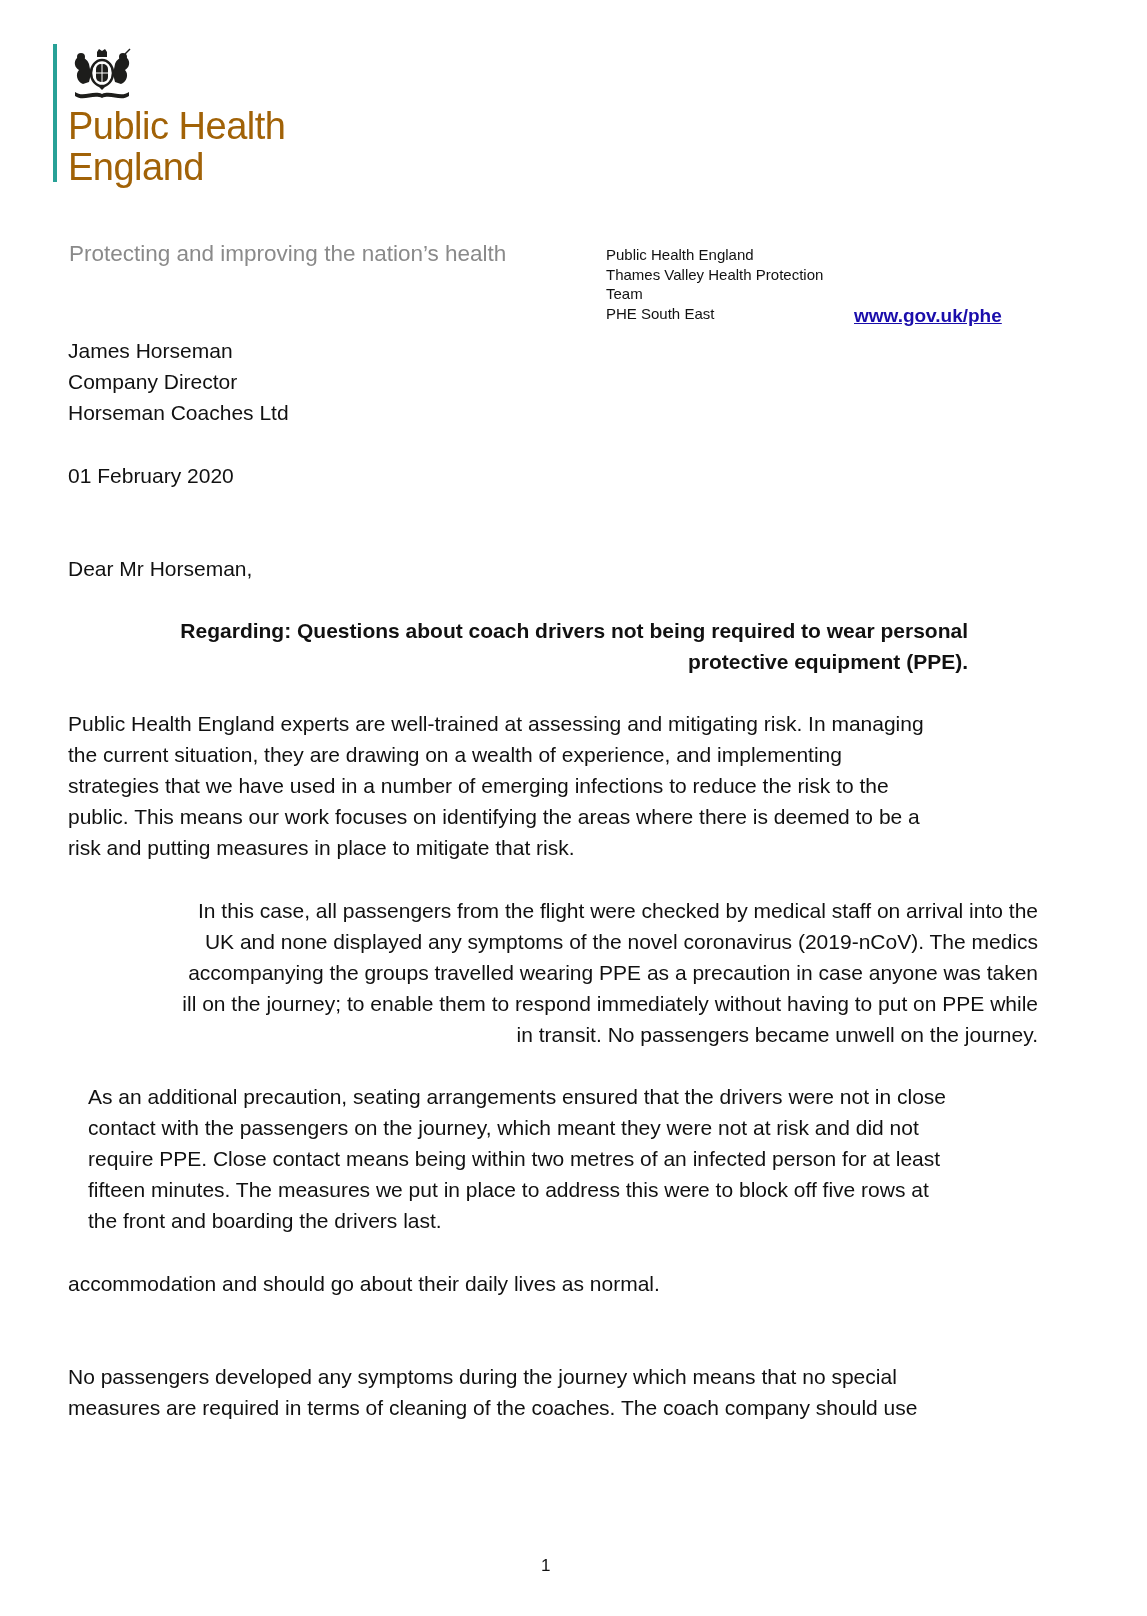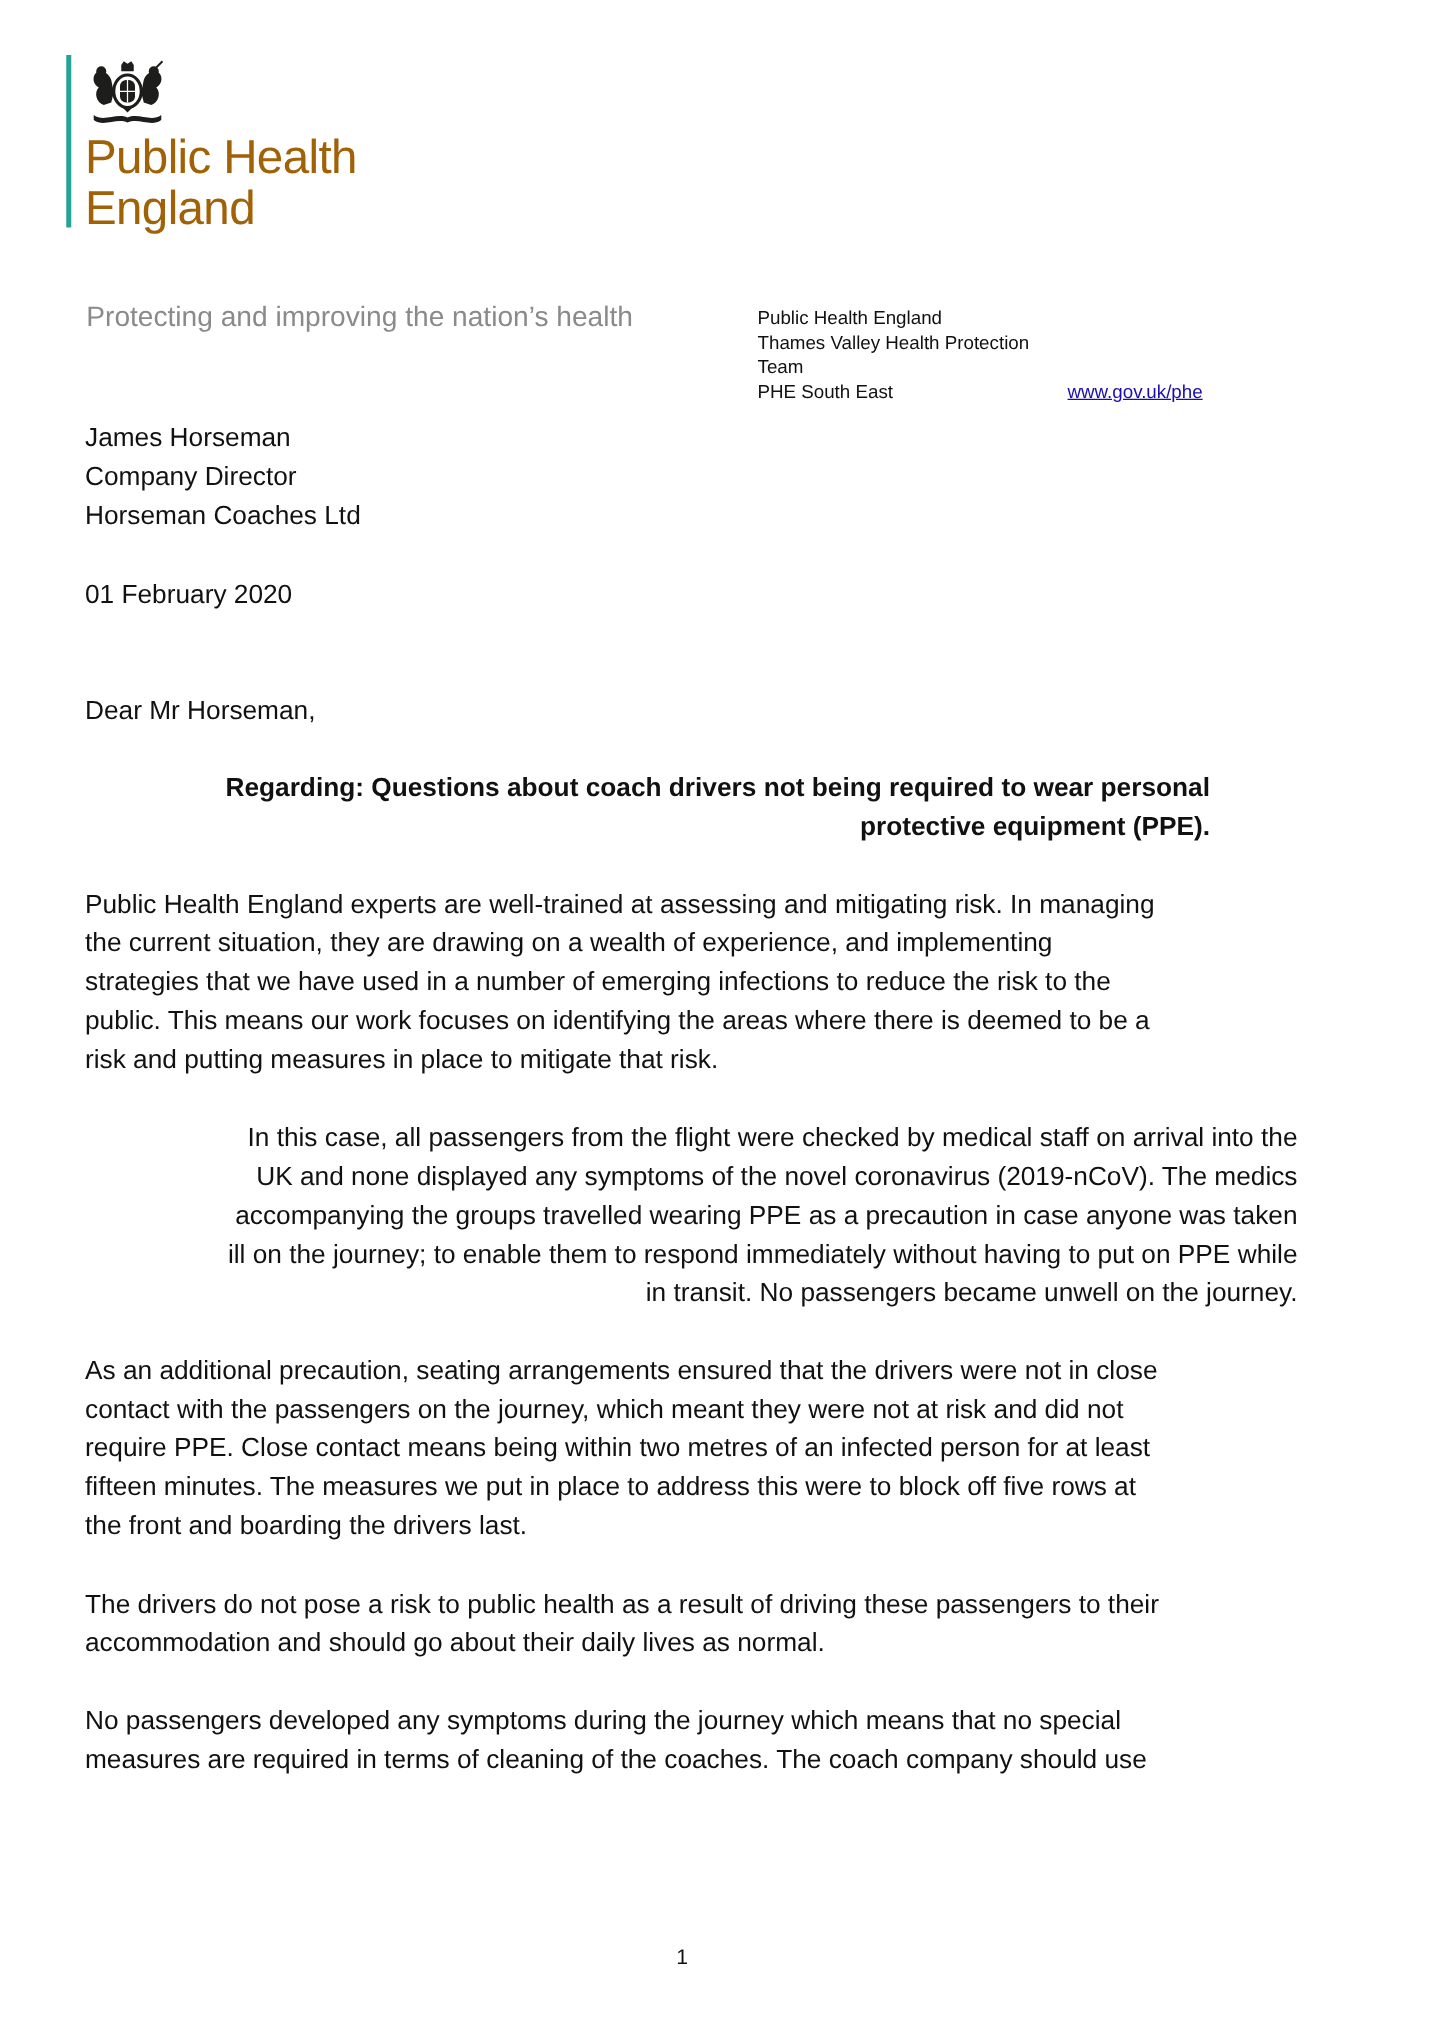--- a/index.html
+++ b/index.html
@@ -60,24 +60,25 @@
       top: 245px;
       font-size: 15px;
       line-height: 19.5px;
       color: #111;
     }
     .sender div { white-space: nowrap; }
     .sender-link {
       position: absolute;
       left: 854px;
       top: 305px;
-      font-size: 15px;
+      font-size: 19px;
       color: #1a0dab;
       text-decoration: underline;
       white-space: nowrap;
+      font-weight: bold;
     }
     .text {
       position: absolute;
       left: 68px;
       font-size: 21px;
       line-height: 31px;
       color: #111;
     }
     .recipient { top: 335px; }
     .recipient div { white-space: nowrap; }
@@ -86,21 +87,21 @@
     .subject {
       top: 615px;
       font-weight: bold;
       width: 900px;
       text-align: right;
     }
     .para { width: 970px; }
     .para .line { white-space: nowrap; }
     .p1 { top: 708px; }
     .p2 { top: 895px; text-align: right; }
-    .p3 { top: 1081px; }
+    .p3 { top: 1081px; margin-left: 20px; }
     .p4 { top: 1268px; }
     .p5 { top: 1361px; }
     .page-number {
       position: absolute;
       left: 541px;
       top: 1556px;
       font-size: 17px;
       color: #111;
     }
   </style>
@@ -177,21 +178,20 @@
 
 <div class="text para p3">
   <div class="line">As an additional precaution, seating arrangements ensured that the drivers were not in close</div>
   <div class="line">contact with the passengers on the journey, which meant they were not at risk and did not</div>
   <div class="line">require PPE.  Close contact means being within two metres of an infected person for at least</div>
   <div class="line">fifteen minutes. The measures we put in place to address this were to block off five rows at</div>
   <div class="line">the front and boarding the drivers last.</div>
 </div>
 
 <div class="text para p4">
-  <div class="line">The drivers do not pose a risk to public health as a result of driving these passengers to their</div>
   <div class="line">accommodation and should go about their daily lives as normal.</div>
 </div>
 
 <div class="text para p5">
   <div class="line">No passengers developed any symptoms during the journey which means that no special</div>
   <div class="line">measures are required in terms of cleaning of the coaches. The coach company should use</div>
 </div>
 
 <div class="page-number">1</div>
 

